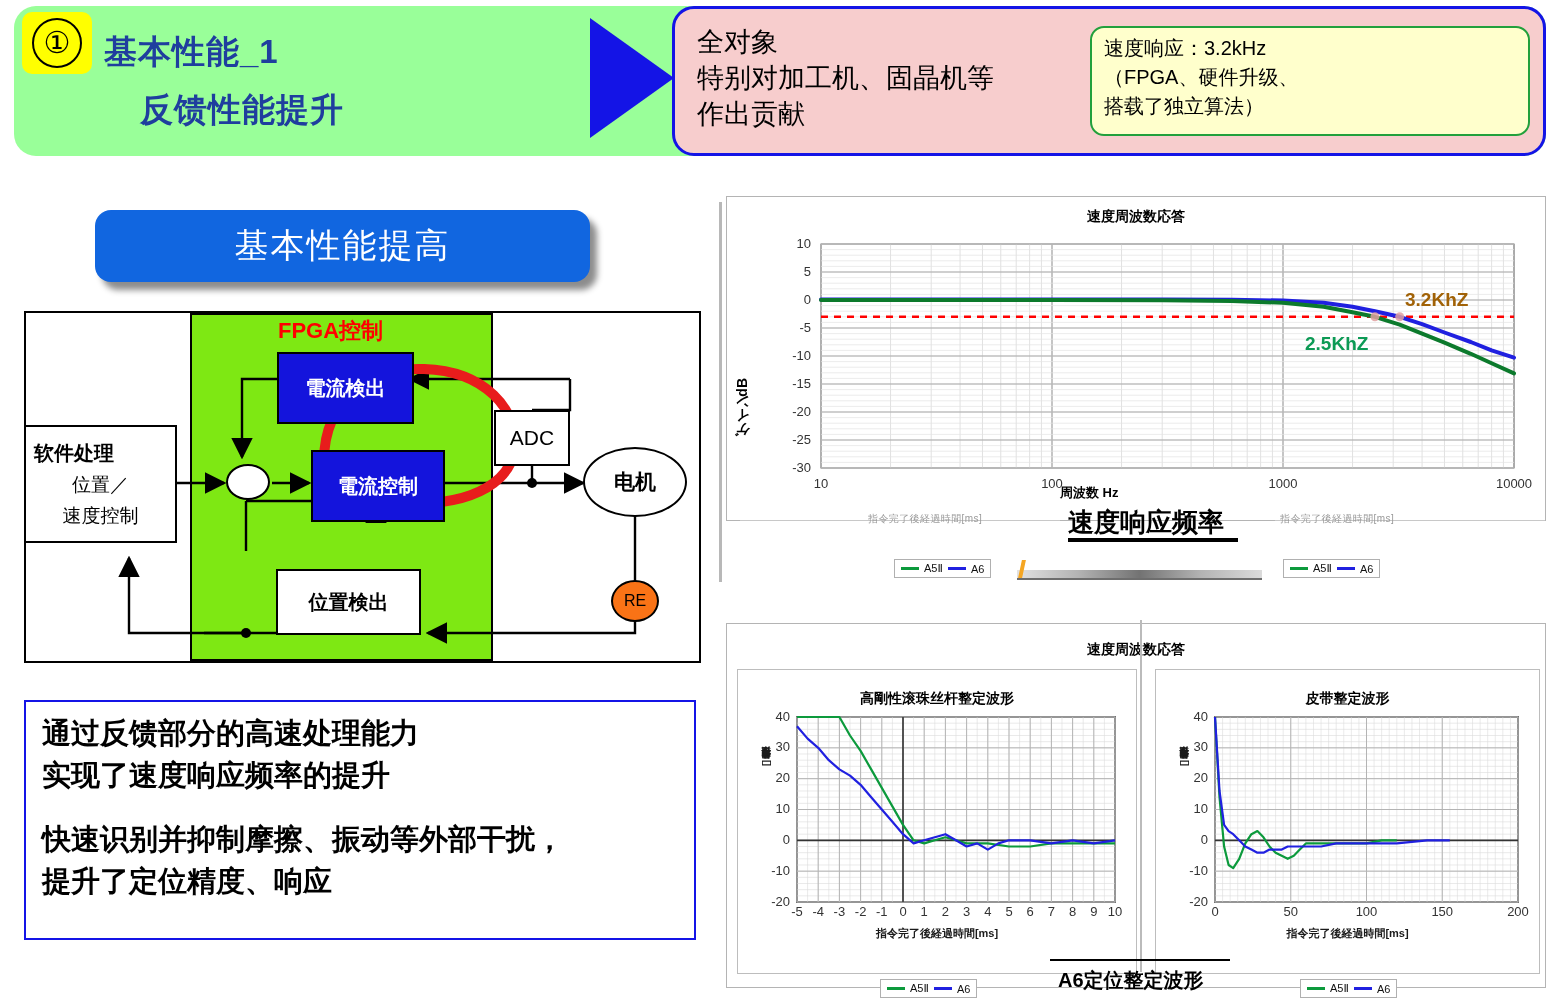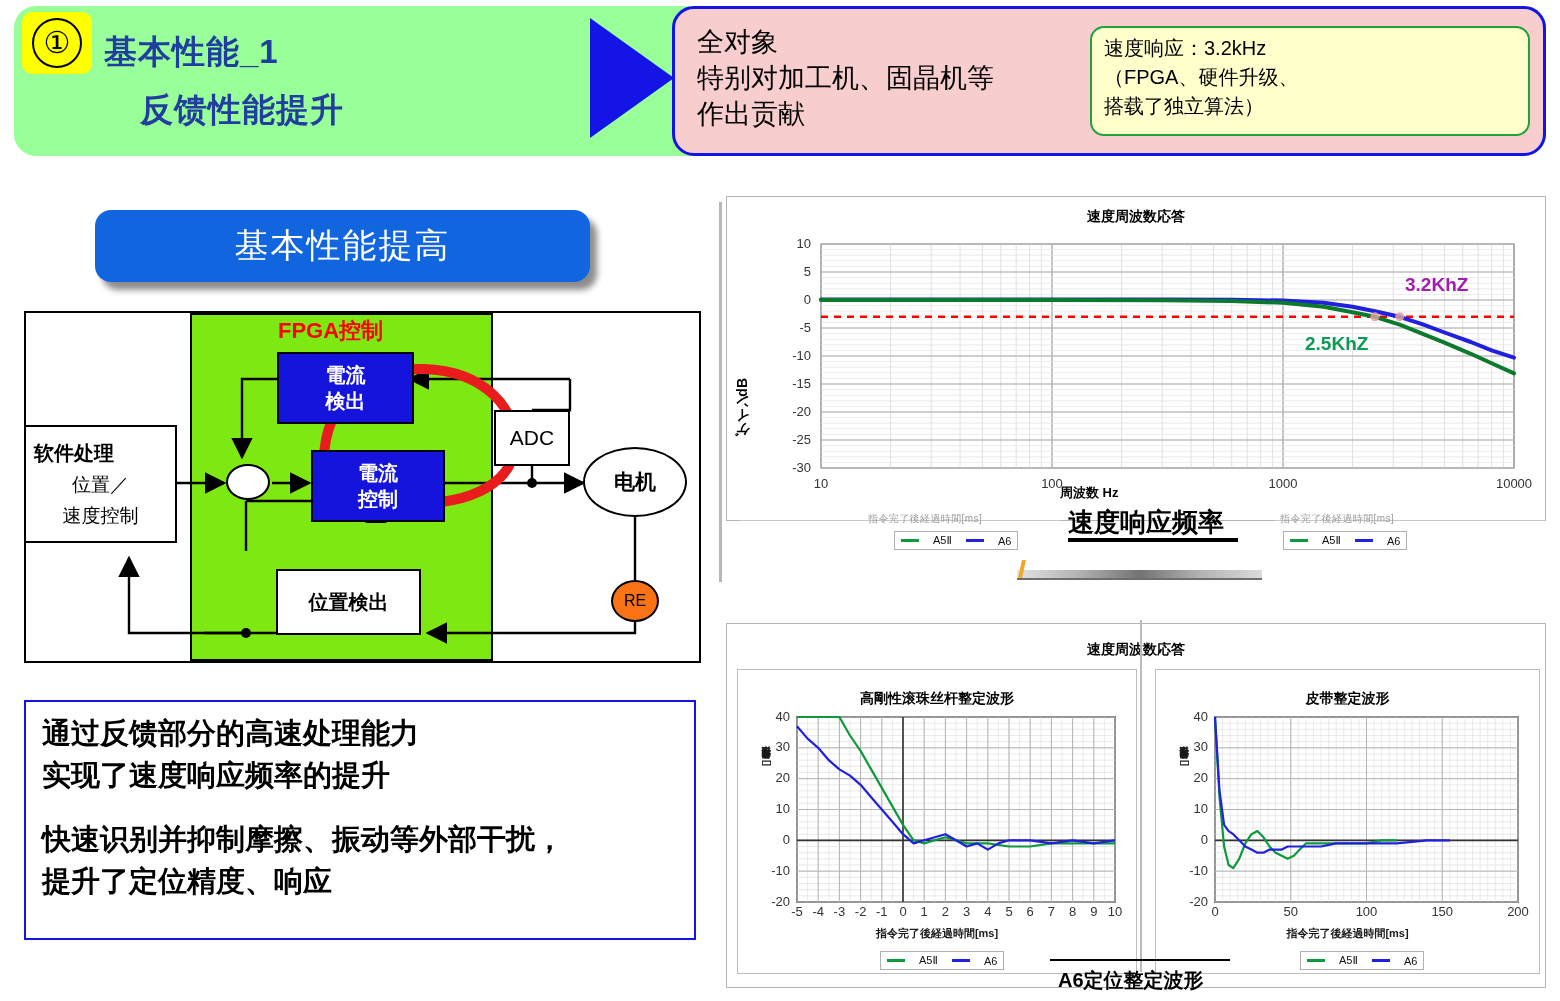--- a/index.html
+++ b/index.html
@@ -80,21 +80,21 @@
   #fpga-region{
     left:190px;top:313px;width:303px;height:348px;
     background:#7ee813;border:2px solid #000;box-sizing:border-box;
   }
   #fpga-label{
     left:278px;top:316px;font-size:22px;font-weight:bold;color:#ff0000;
   }
   .bluebox{
     background:#1414dc;border:2px solid #000;color:#fff;
     font-size:20px;font-weight:bold;line-height:26px;text-align:center;
-    display:flex;flex-direction:column;align-items:center;justify-content:center;
+    display:flex;align-items:center;justify-content:center;
   }
   #box-current-detect{left:277px;top:352px;width:133px;height:68px;}
   #box-current-control{left:311px;top:450px;width:130px;height:68px;}
   #box-software{
     left:24px;top:425px;width:153px;height:118px;
     border:2px solid #000;background:#fff;box-sizing:border-box;
     display:flex;flex-direction:column;align-items:center;justify-content:center;
     font-size:19px;line-height:31px;color:#000;
   }
   #box-software .hd{font-weight:bold;font-size:20px;align-self:flex-start;margin-left:8px;}
@@ -147,28 +147,28 @@
   #bode-panel-rail{left:719px;top:202px;width:3px;height:380px;background:#b8b8b8;}
   #bode-title{left:726px;top:208px;width:820px;text-align:center;
     font-size:14px;font-weight:bold;color:#000;}
   #bode-ylabel{
     left:733px;top:378px;font-size:14px;font-weight:bold;color:#000;
     writing-mode:vertical-rl;transform:rotate(180deg);white-space:nowrap;
   }
   #bode-xlabel{left:1060px;top:484px;font-size:13px;font-weight:bold;color:#000;}
   #bode-svg{left:726px;top:196px;width:820px;height:325px;}
   .tickl{font-size:13px;fill:#333;font-family:"Liberation Sans",sans-serif;}
-  #ann-32{left:1405px;top:274px;font-size:19px;font-weight:bold;color:#a21caf;}
+  #ann-32{left:1405px;top:289px;font-size:19px;font-weight:bold;color:#a16207;}
   #ann-25{left:1305px;top:333px;font-size:19px;font-weight:bold;color:#0c9a55;}
 
   
   .mini-legend{
     border:1px solid #b0b0b0;background:#fff;
-    display:flex;align-items:center;gap:14px;padding:2px 6px;
-    font-size:11px;color:#111;
+    display:flex;align-items:center;gap:5px;padding:2px 6px;
+    font-size:11px;color:#111;margin-top:28px;
   }
   .lg-line{display:inline-block;width:18px;height:3px;}
   #legend-left{left:894px;top:531px;}
   #legend-right{left:1283px;top:531px;}
   #ghost-left{left:868px;top:512px;font-size:10px;color:#9a9a9a;letter-spacing:.4px;}
   #ghost-right{left:1280px;top:512px;font-size:10px;color:#9a9a9a;letter-spacing:.4px;}
   #ghost-rule-left{left:740px;top:520px;width:320px;height:1px;background:#c8c8c8;}
   #ghost-rule-right{left:1275px;top:520px;width:270px;height:1px;background:#c8c8c8;}
 
   #speed-resp-caption{

